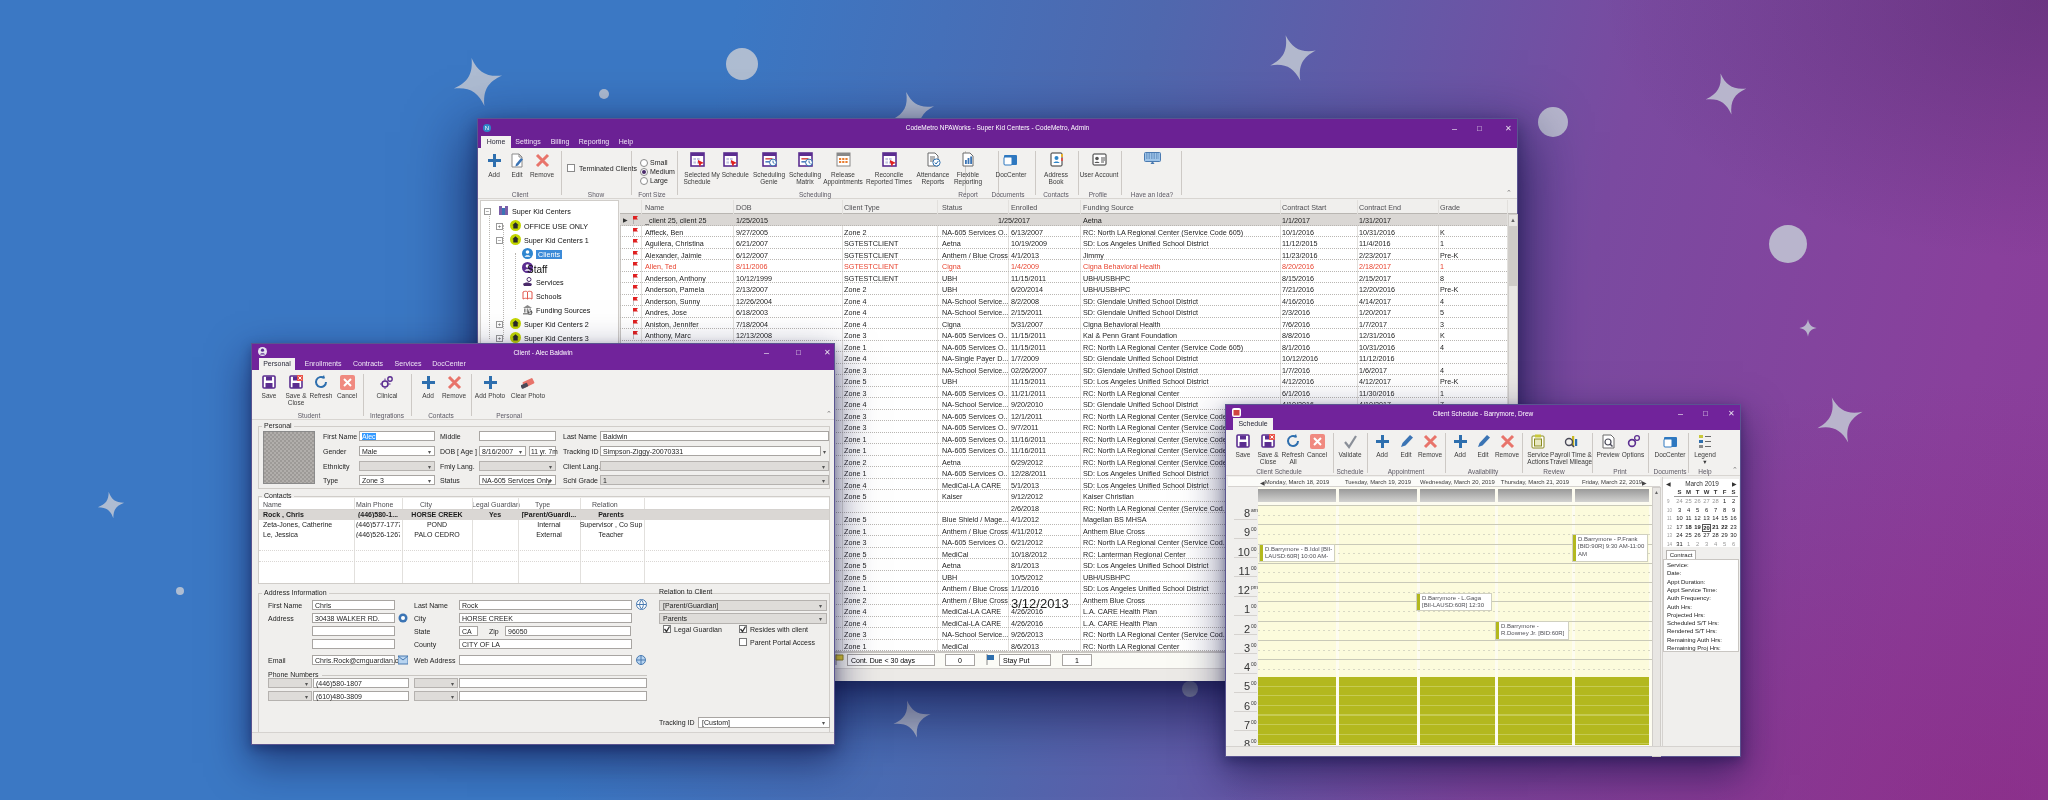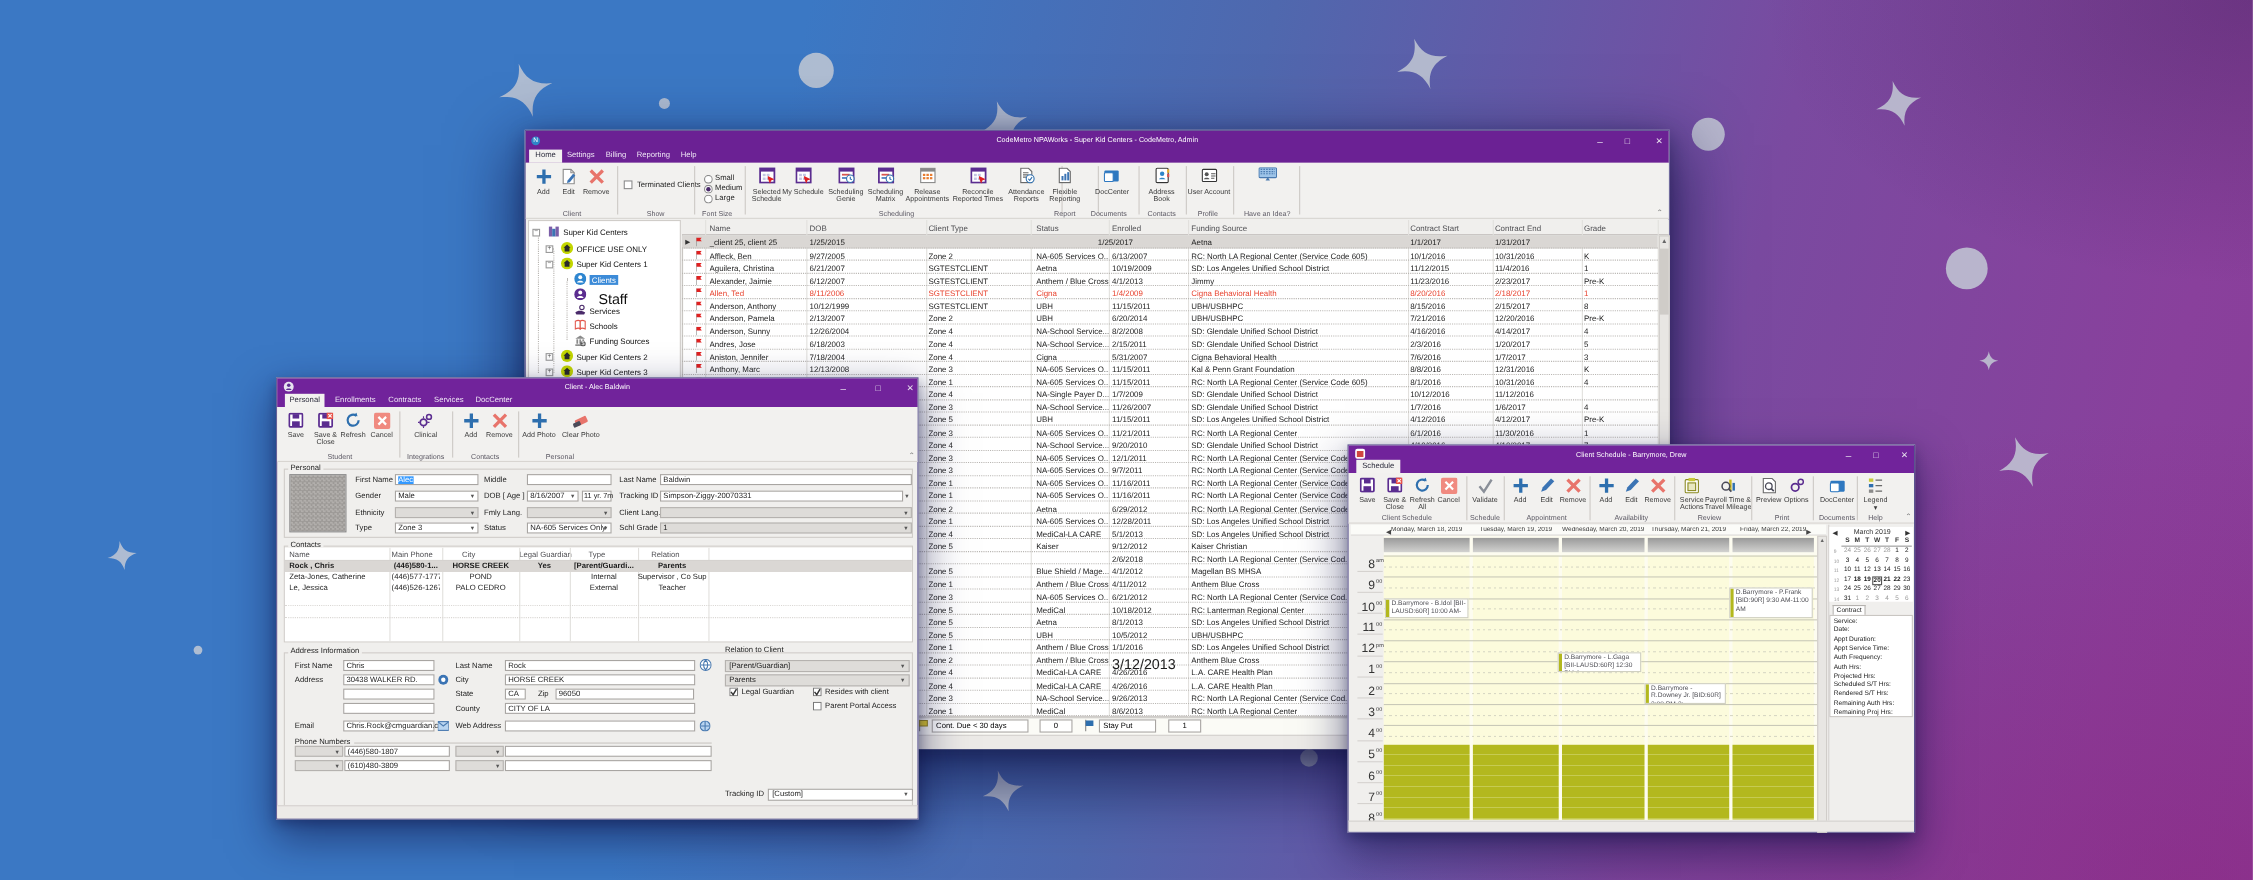--- a/index.html
+++ b/index.html
@@ -295,21 +295,21 @@
       </svg>
     </div>
     <div class="abs" style="left:58px;top:131px;font-size:7.2px;white-space:nowrap;background:#3c8bd8;color:#fff;padding:0 2px;">Clients</div>
     <div class="abs" style="left:44px;top:143px;width:11px;height:11px">
       <svg width="11" height="11">
         <circle cx="5.5" cy="5.5" r="5.5" fill="#5b2d90"></circle>
         <circle cx="5.5" cy="4" r="1.8" fill="#fff"></circle>
         <path d="M2.5 8.8c.4-2.2 5.6-2.2 6 0z" fill="#fff"></path>
       </svg>
     </div>
-    <div class="abs" style="left:66px;top:145px;font-size:13px;white-space:nowrap;color:#111;">Staff</div>
+    <div class="abs" style="left:49px;top:145px;font-size:10px;white-space:nowrap;color:#111;">Staff</div>
     <div class="abs" style="left:44px;top:157px;width:11px;height:11px">
       <svg width="11" height="11">
         <circle cx="7" cy="3.5" r="2" fill="#fff" stroke="#4a2a6a"></circle>
         <path d="M1 8c2-2 6-2 9 0l-1 2H2z" fill="#4a2a6a"></path>
       </svg>
     </div>
     <div class="abs" style="left:58px;top:159px;font-size:7.2px;white-space:nowrap;color:#111;">Services</div>
     <div class="abs" style="left:44px;top:171px;width:11px;height:11px">
       <svg width="11" height="11">
         <path d="M1 2c2-1 3.5-1 4.5 0v7C4.5 8 3 8 1 9z" fill="#fff" stroke="#e2574c"></path>
@@ -575,21 +575,21 @@
 <div class="flag" style="left:155px;top:246.5px">
       <svg width="6" height="8">
         <path d="M0 0v8" stroke="#888"></path>
         <path d="M0 0h5l-1.4 1.7L5 3.4H0z" fill="#e02020"></path>
       </svg>
     </div>
 <div class="cell" style="left:167px;top:246.5px;width:88px;font-size:7.2px;color:#1c1c1c">Astin, Sean</div>
 <div class="cell" style="left:258px;top:246.5px;width:105px;font-size:7.2px;color:#1c1c1c">8/14/2006</div>
 <div class="cell" style="left:366px;top:246.5px;width:92px;font-size:7.2px;color:#1c1c1c">Zone 3</div>
 <div class="cell" style="left:464px;top:246.5px;width:66px;font-size:7.2px;color:#1c1c1c">NA-School Service...</div>
-<div class="cell" style="left:533px;top:246.5px;width:70px;font-size:7.2px;color:#1c1c1c">11/26/2007</div>
+<div class="cell" style="left:533px;top:246.5px;width:70px;font-size:7.2px;color:#1c1c1c">02/26/2007</div>
 <div class="cell" style="left:605px;top:246.5px;width:196px;font-size:7.2px;color:#1c1c1c">SD:  Glendale Unified School District</div>
 <div class="cell" style="left:804px;top:246.5px;width:74px;font-size:7.2px;color:#1c1c1c">1/7/2016</div>
 <div class="cell" style="left:881px;top:246.5px;width:78px;font-size:7.2px;color:#1c1c1c">1/6/2017</div>
 <div class="cell" style="left:962px;top:246.5px;width:40px;font-size:7.2px;color:#1c1c1c">4</div>
 <div class="abs dotline" style="left:142px;top:256.0px;width:887px;height:11.5px;"></div>
 <div class="flag" style="left:155px;top:258.0px">
       <svg width="6" height="8">
         <path d="M0 0v8" stroke="#888"></path>
         <path d="M0 0h5l-1.4 1.7L5 3.4H0z" fill="#e02020"></path>
       </svg>

